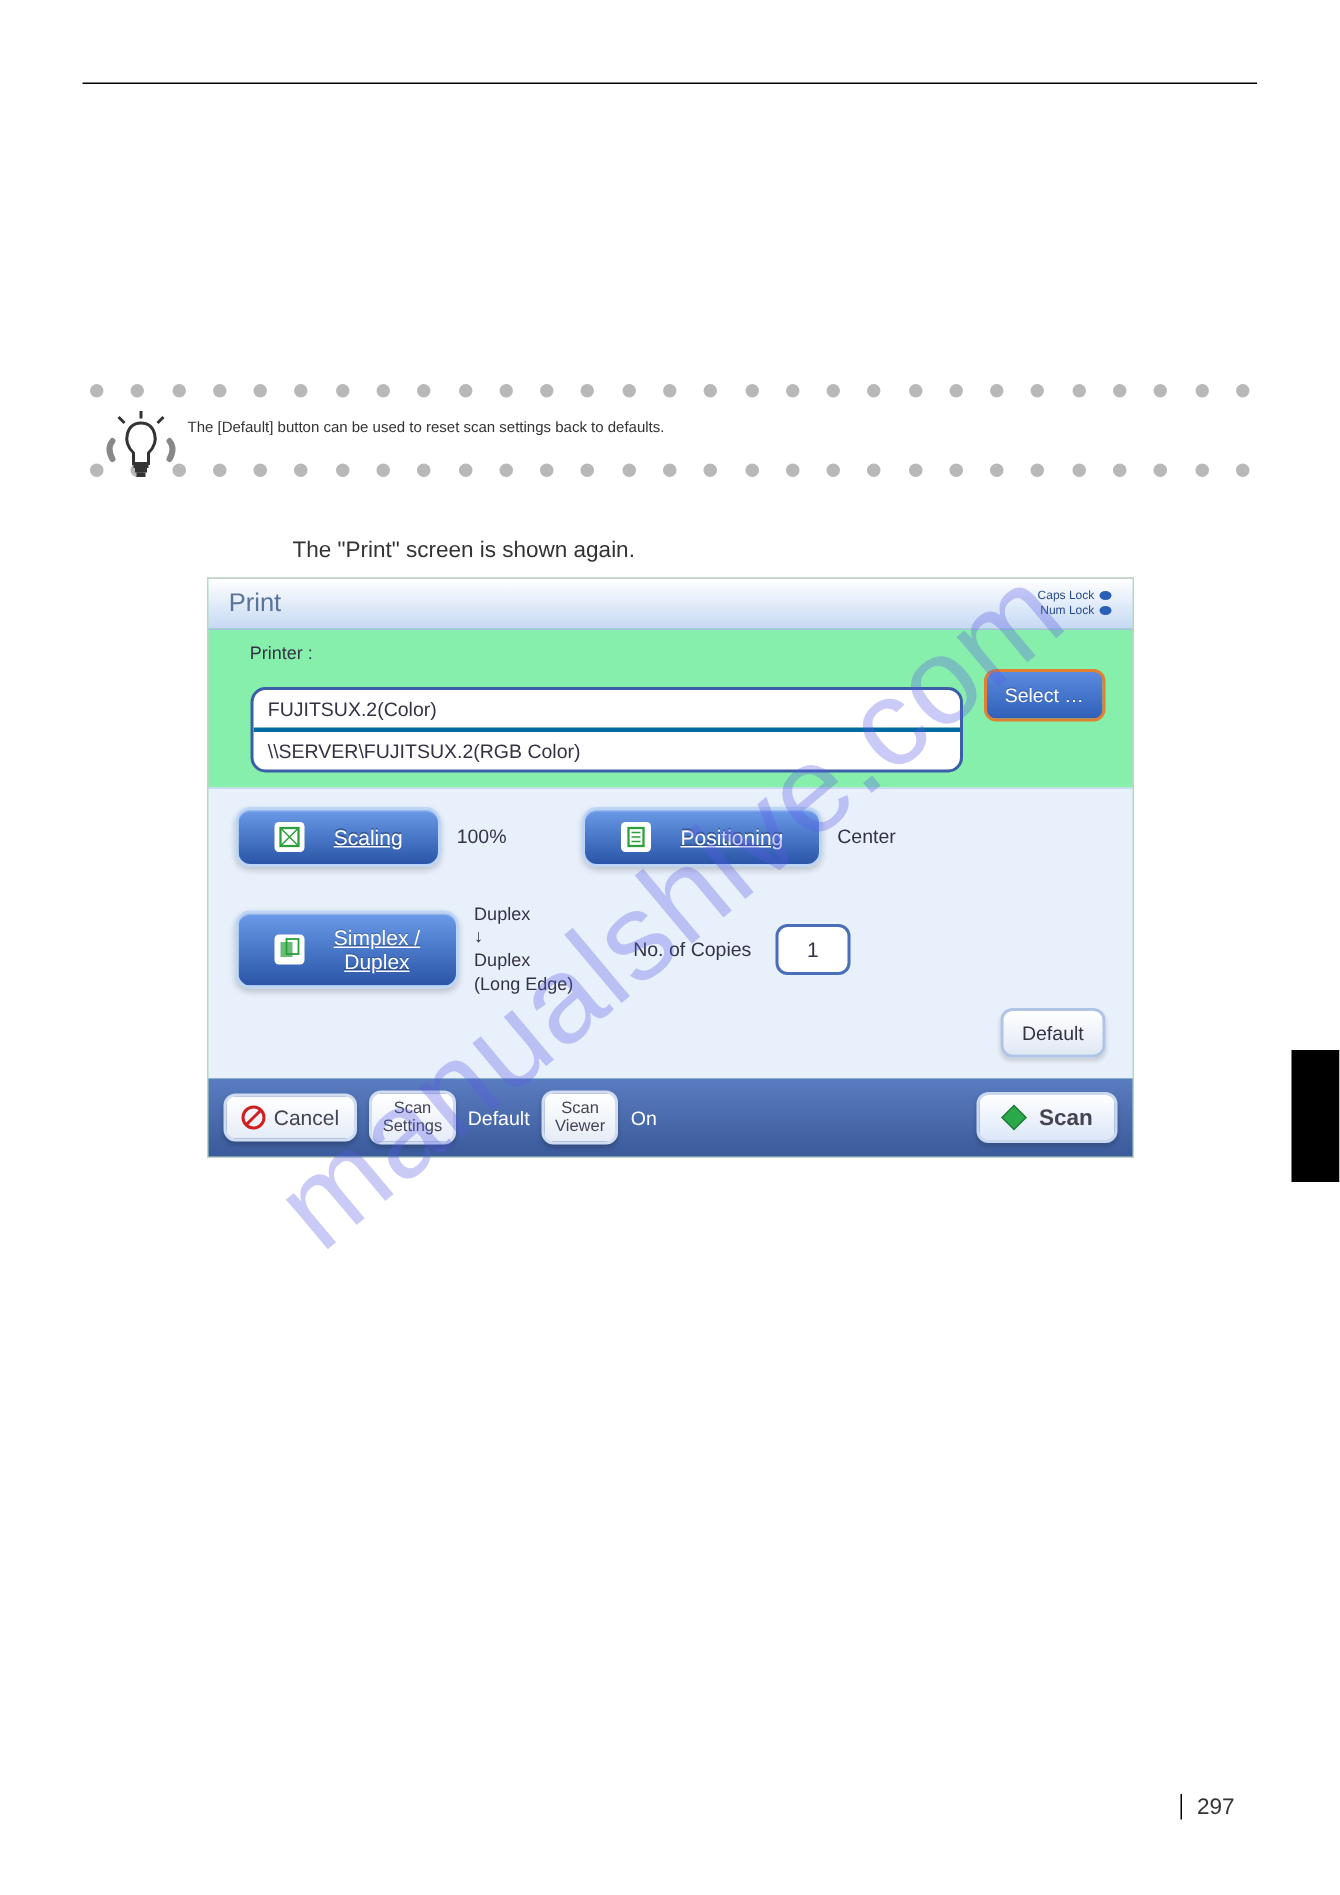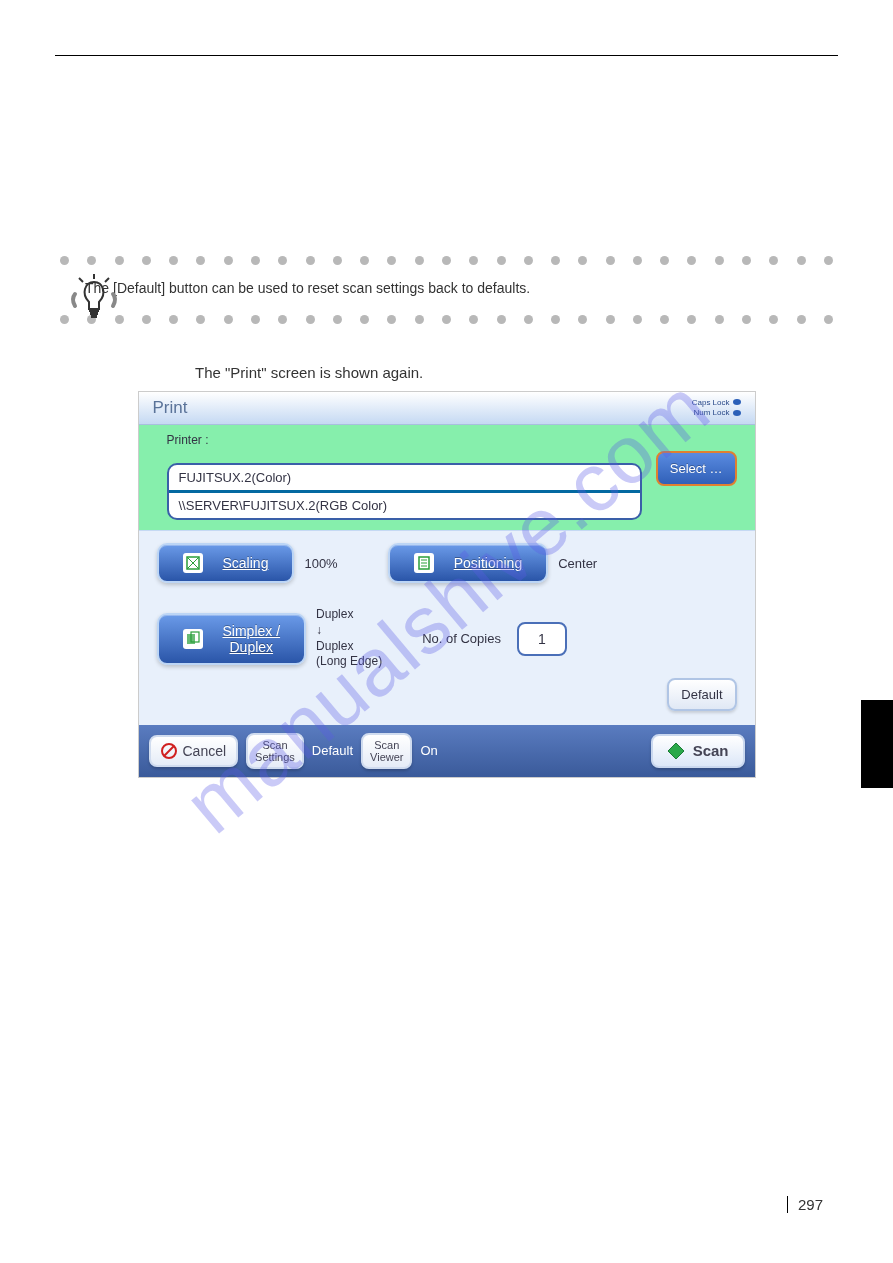--- a/index.html
+++ b/index.html
@@ -5,21 +5,21 @@
   * { box-sizing: border-box; margin: 0; padding: 0; }
   body { font-family: Arial, sans-serif; background: #fff; width: 893px; height: 1263px; position: relative; }
   
   .page { padding: 55px 55px 40px 55px; position: relative; height: 100%; }
   .hr-top { border: none; border-top: 1px solid #000; margin-bottom: 200px; }
   
   .tip-section { position: relative; }
   .dots-row { display: flex; justify-content: space-between; padding: 0 5px; margin: 6px 0; }
   .dots-row span { width: 9px; height: 9px; background: #b8b8b8; border-radius: 50%; }
   .bulb-icon { position: absolute; left: 12px; top: 18px; }
-  .tip-text { margin-left: 30px; font-size: 14px; color: #333; line-height: 1.4; padding: 8px 0 10px 0; }
+  .tip-text { margin-left: 70px; font-size: 10px; color: #333; line-height: 1.4; padding: 8px 0 10px 0; }
   
   .step-text { margin: 40px 0 10px 140px; font-size: 15px; color: #333; }
   
   
   .print-dialog { width: 618px; margin: 8px auto 0 auto; border: 1px solid #ccc; background: #86efac; font-family: Arial, sans-serif; }
   .pd-header { background: linear-gradient(#fff, #c5d9f3); padding: 6px 14px; display: flex; justify-content: space-between; align-items: center; border-bottom: 1px solid #a8bfde; }
   .pd-title { font-size: 17px; color: #5a7399; font-weight: 500; }
   .pd-locks { font-size: 8px; color: #2a4a8a; text-align: right; line-height: 1.3; margin-left: 48px; }
   .pd-locks .led { display: inline-block; width: 8px; height: 6px; background: #2a5fb8; border-radius: 50%; margin-left: 3px; vertical-align: middle; }
   

